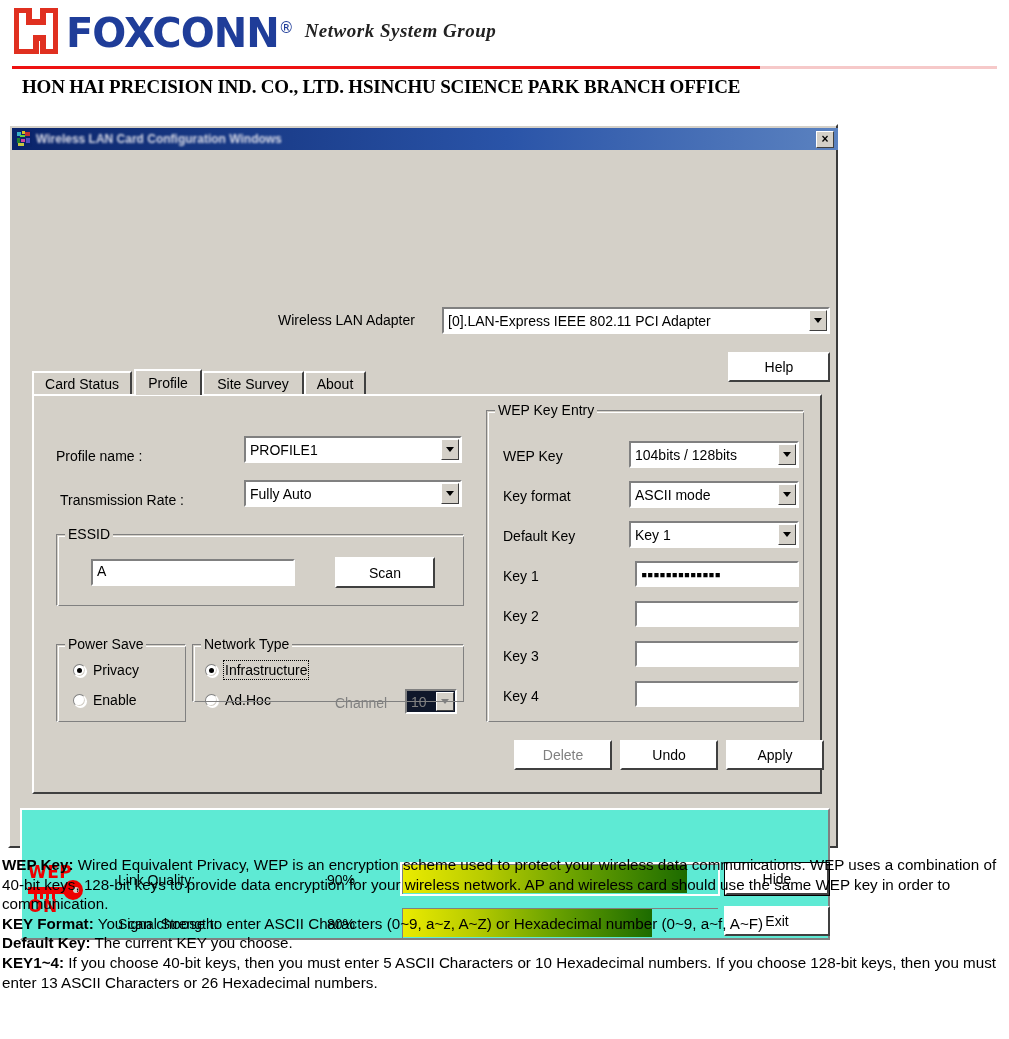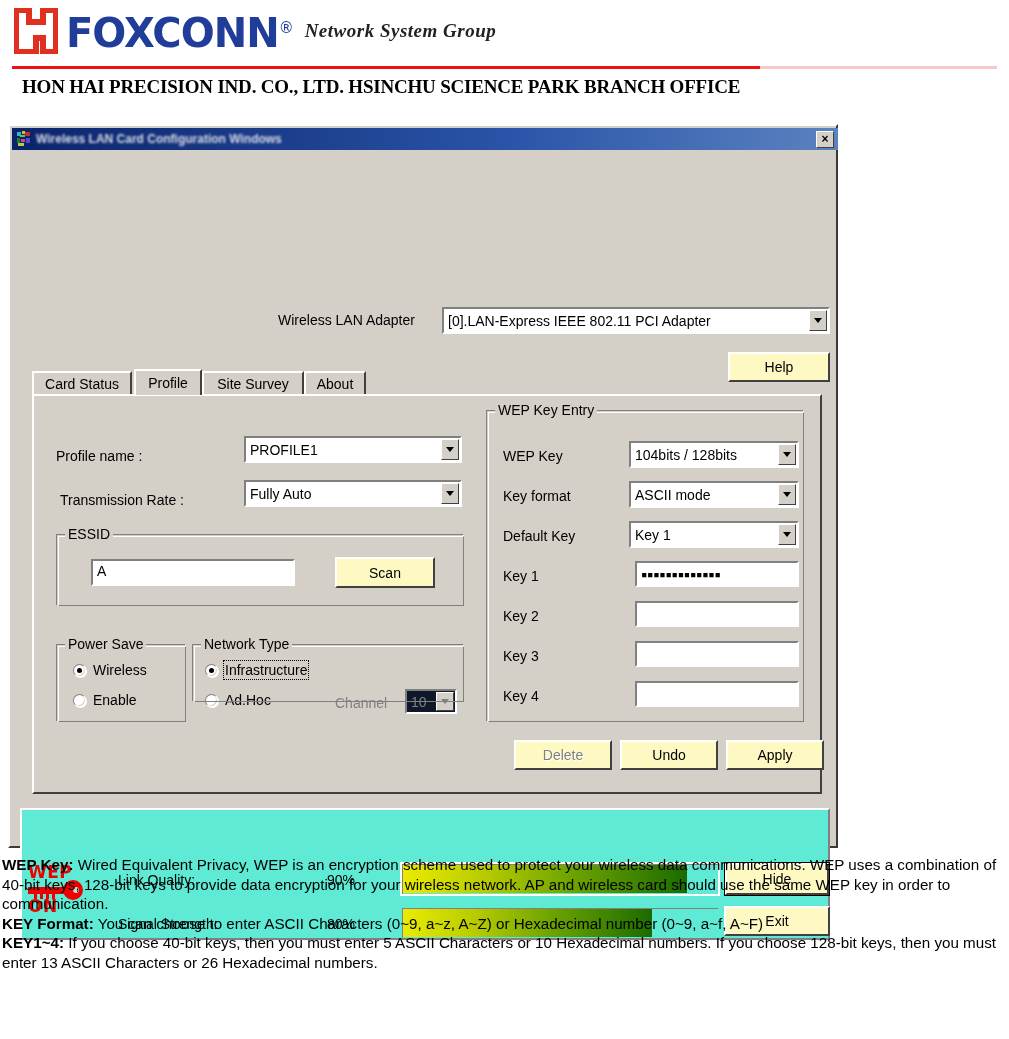--- a/index.html
+++ b/index.html
@@ -80,21 +80,21 @@
   .txtbox {
     position: absolute; background: #ffffff; box-sizing: border-box;
     border-top: 2px solid #808080; border-left: 2px solid #808080;
     border-right: 2px solid #ffffff; border-bottom: 2px solid #ffffff;
     font-size: 14px; color: #000; padding-left: 4px; line-height: 1.55;
     white-space: nowrap; overflow: hidden; cursor: text;
   }
   .txtbox.mask { font-family: "DejaVu Sans Mono", monospace; font-size: 11px; letter-spacing: -0.5px; }
 
   .btn {
-    position: absolute; background: #fef9c3; box-sizing: border-box;
+    position: absolute; background: #ffffff; box-sizing: border-box;
     border-top: 2px solid #ffffff; border-left: 2px solid #ffffff;
     border-right: 2px solid #404040; border-bottom: 2px solid #404040;
     font-size: 14px; color: #000; display: flex; align-items: center; justify-content: center;
     cursor: pointer; font-family: "Liberation Sans", sans-serif;
   }
   .btn.disabled { color: #808080; text-shadow: 1px 1px 0 #ffffff; cursor: default; }
   .btn.default { border: 1px solid #000; }
   .btn.default > span {
     display: flex; align-items: center; justify-content: center; width: 100%; height: 100%;
     border-top: 2px solid #ffffff; border-left: 2px solid #ffffff;
@@ -253,21 +253,21 @@
       <div class="group" style="left:22px;top:138px;width:408px;height:72px;">
         <span class="gl">ESSID</span>
         <div class="txtbox" style="left:34px;top:24px;width:204px;height:27px;">A</div>
         <div class="btn" style="left:278px;top:22px;width:100px;height:31px;">Scan</div>
       </div>
 
       <div class="group" style="left:22px;top:248px;width:130px;height:78px;">
         <span class="gl">Power Save</span>
         <div class="radio on" style="left:16px;top:17px;">
           <span class="dot"></span>
-          <span class="rl">Wireless</span>
+          <span class="rl">Privacy</span>
         </div>
         <div class="radio" style="left:16px;top:47px;">
           <span class="dot"></span>
           <span class="rl">Enable</span>
         </div>
       </div>
 
       <div class="group" style="left:158px;top:248px;width:272px;height:58px;">
         <span class="gl">Network Type</span>
         <div class="radio on" style="left:12px;top:17px;">
@@ -362,16 +362,17 @@
 
     <div class="btn default" style="left:714px;top:736px;width:106px;height:34px;">
       <span>Hide</span>
     </div>
     <div class="btn" style="left:714px;top:780px;width:106px;height:30px;">Exit</div>
   </div>
 
   <div class="footer">
     <p style="margin:0;"><b>WEP Key:</b><span> Wired Equivalent Privacy, WEP is an encryption scheme used to protect your wireless data communications. WEP uses a combination of 40-bit keys, 128-bit keys to provide data encryption for your wireless network. AP and wireless card should use the same WEP key in order to communication.</span></p>
     <p style="margin:0;"><b>KEY Format:</b><span> You can choose to enter ASCII Characters (0~9, a~z, A~Z) or Hexadecimal number (0~9, a~f, A~F)</span></p>
+    <p style="margin:0;"><b>Default Key:</b><span> The current KEY you choose.</span></p>
     <p style="margin:0;"><b>KEY1~4:</b><span> If you choose 40-bit keys, then you must enter 5 ASCII Characters or 10 Hexadecimal numbers. If you choose 128-bit keys, then you must enter 13 ASCII Characters or 26 Hexadecimal numbers.</span></p>
   </div>
 
 </div>
 
 </body></html>

